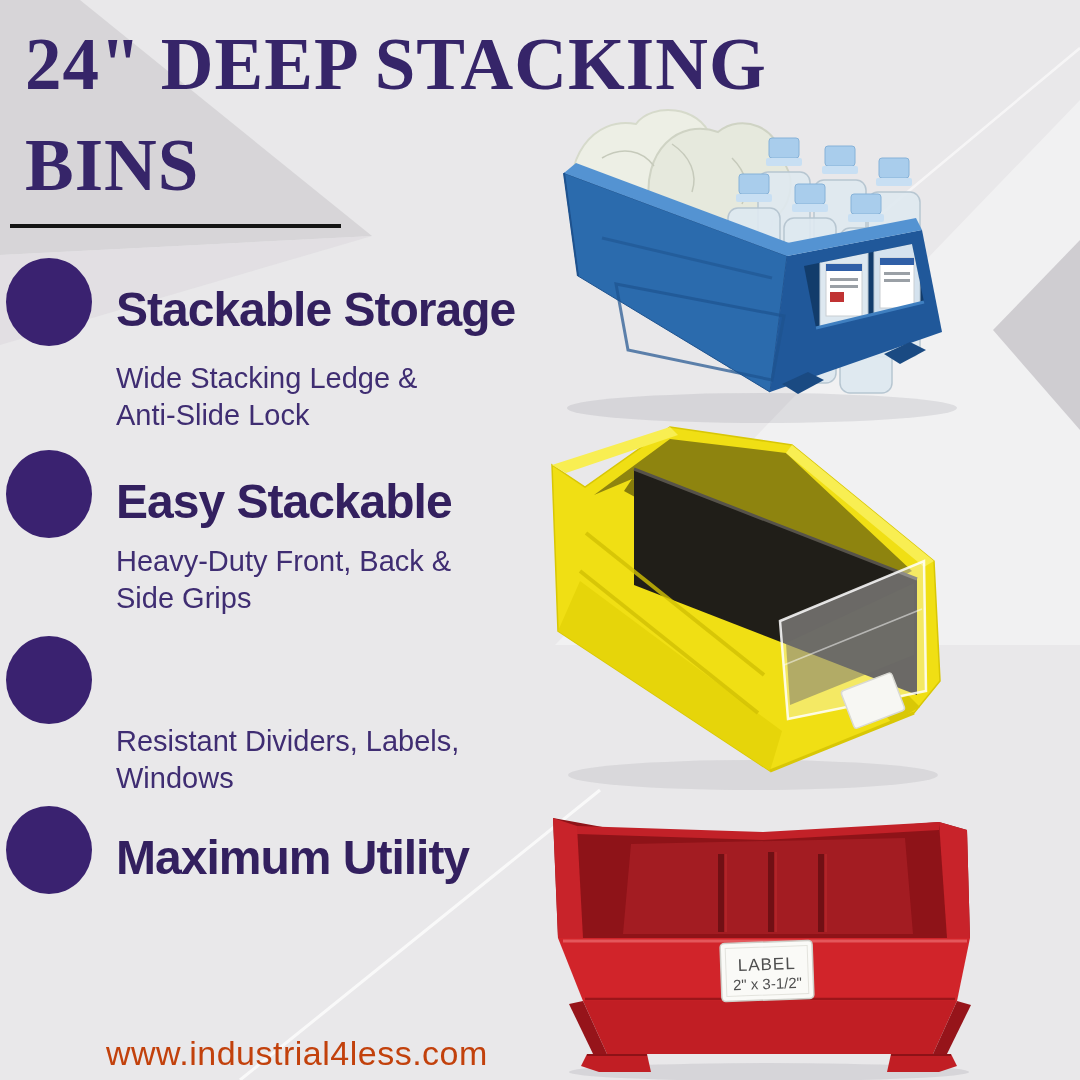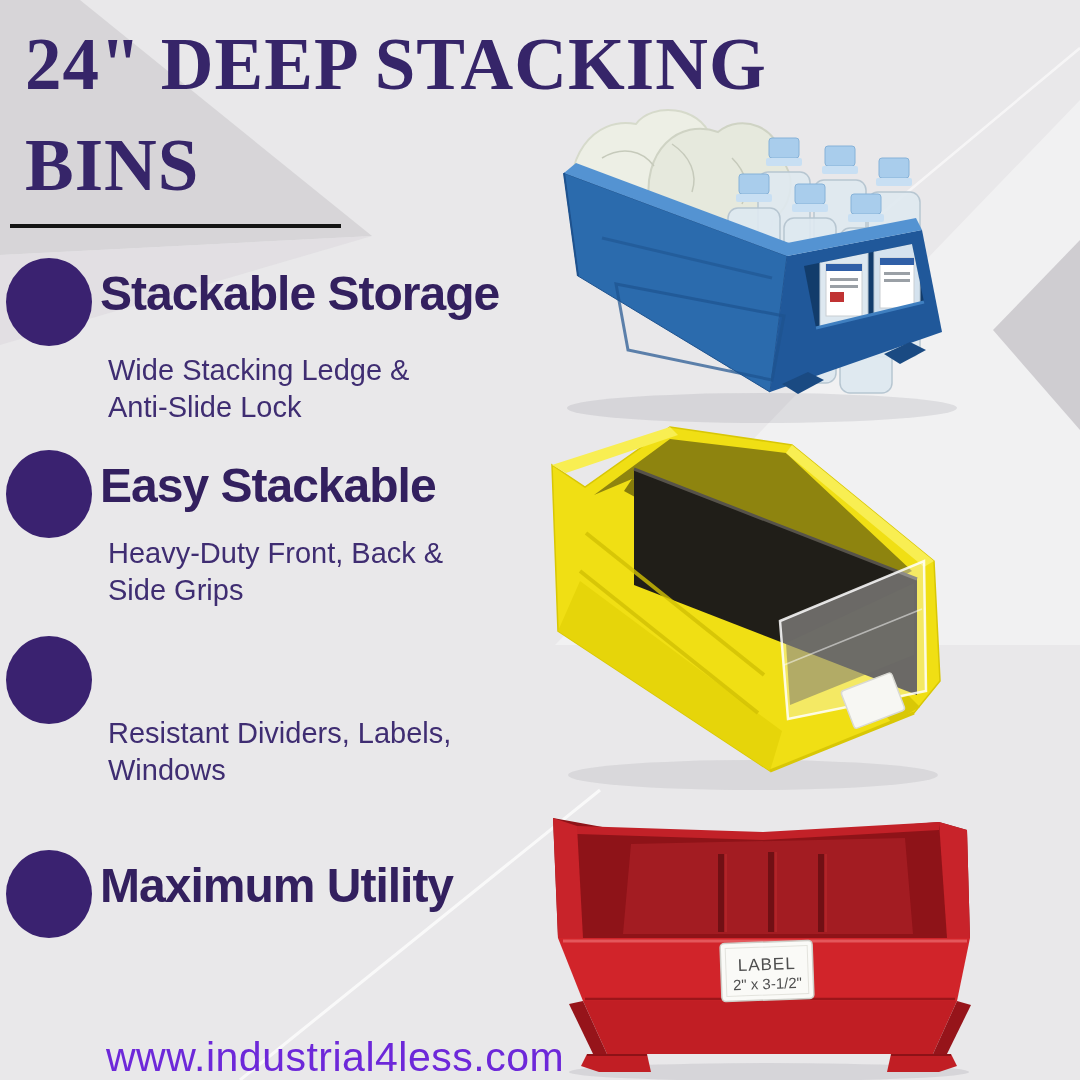--- a/index.html
+++ b/index.html
@@ -13,32 +13,32 @@
   .title{
     position:absolute;left:25px;top:14px;margin:0;width:780px;
     font-family:"Liberation Serif","DejaVu Serif",serif;
     font-weight:700;font-size:73px;line-height:101px;letter-spacing:1px;
     color:#362569;white-space:pre-line;
   }
   .title-rule{position:absolute;left:10px;top:224px;width:331px;height:4px;background:#141414;}
   .feature{position:absolute;left:0;width:545px;height:190px;}
   .feature .dot{position:absolute;left:6px;top:0;width:86px;height:88px;border-radius:50%;background:#3a2270;}
   .feature h2{
-    position:absolute;left:100px;top:8px;margin:0;
+    position:absolute;left:100px;top:8px;margin:16px;
     font-size:48px;font-weight:700;letter-spacing:-1px;color:#33205f;white-space:nowrap;
   }
   .feature p{
-    position:absolute;left:100px;margin:8px;
+    position:absolute;left:100px;margin:16px;
     font-size:29px;line-height:37px;color:#3f2d72;white-space:pre-line;
   }
   .f1{top:258px}.f1 p{top:86px}
   .f2{top:450px}.f2 p{top:77px}
   .f3{top:636px}.f3 p{top:71px}
-  .f4{top:850px}.f4 p{top:71px}
-  .website{position:absolute;left:106px;top:1034px;font-size:41px;letter-spacing:.5px;color:#6d28d9;}
+  .f4{top:806px}.f4 p{top:71px}
+  .website{position:absolute;left:106px;top:1034px;font-size:34px;letter-spacing:.5px;color:#c2410c;}
   .bin{position:absolute;}
   .bin-blue{left:532px;top:88px;width:460px;height:340px;}
   .bin-yellow{left:528px;top:413px;width:445px;height:395px;}
   .bin-red{left:543px;top:786px;width:452px;height:294px;}
   .label-text{font-family:"Liberation Sans","DejaVu Sans",sans-serif;fill:#4f4f4f;}
 </style>
 </head>
 <body>
 
 <div class="canvas">

